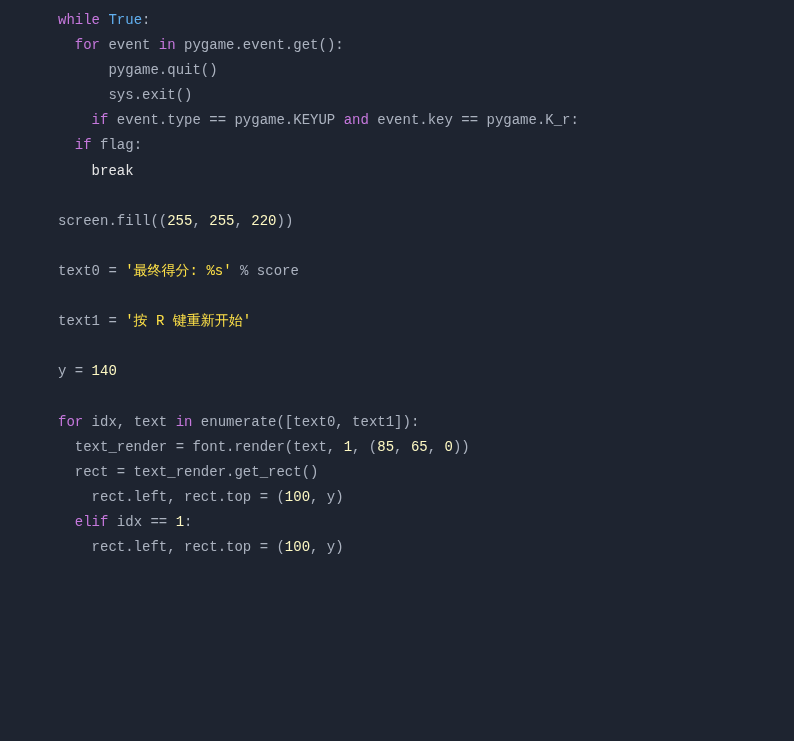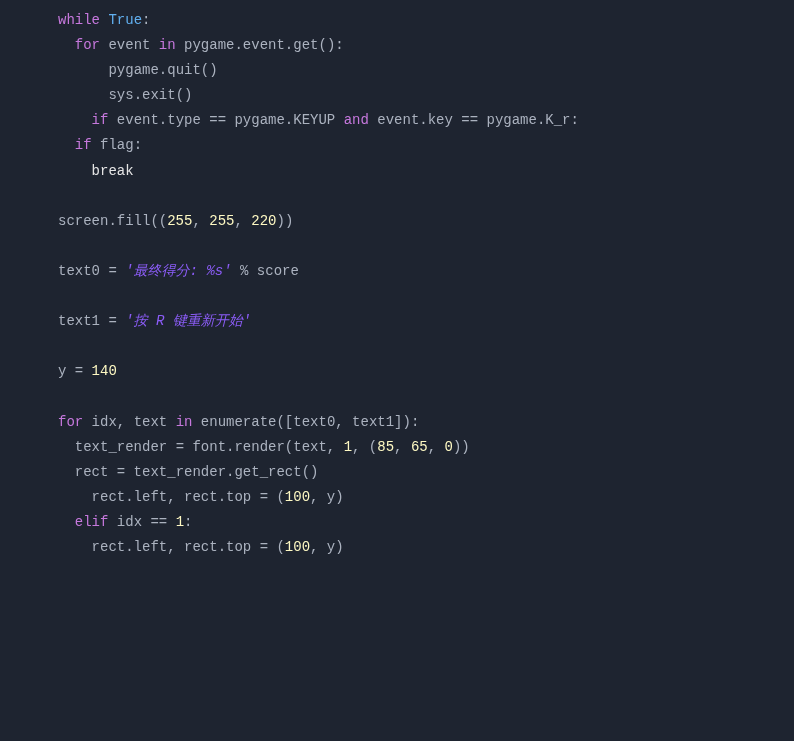--- a/index.html
+++ b/index.html
@@ -32,21 +32,21 @@
       font-size: 14px;
       line-height: 1.65;
     }
 
     
     .kw-purple { color: #c678dd; }   
     .kw-blue   { color: #e5e5e5; }   
     .plain     { color: #abb2bf; }   
     .kw-true   { color: #61afef; }   
     .num       { color: #fef9c3; }   
-    .string-cn { color: #8b5cf6; font-style: italic; }   
+    .string-cn { color: #fde047; }   
   </style>
 </head>
 <body>
 
 <div class="code-container">
 
   <span class="code-line"><span class="kw-purple">while</span><span class="plain"> </span><span class="kw-true">True</span><span class="plain">:</span></span>
 
   <span class="code-line">  <span class="kw-purple">for</span><span class="plain"> event </span><span class="kw-purple">in</span><span class="plain"> pygame.event.get():</span></span>
 

